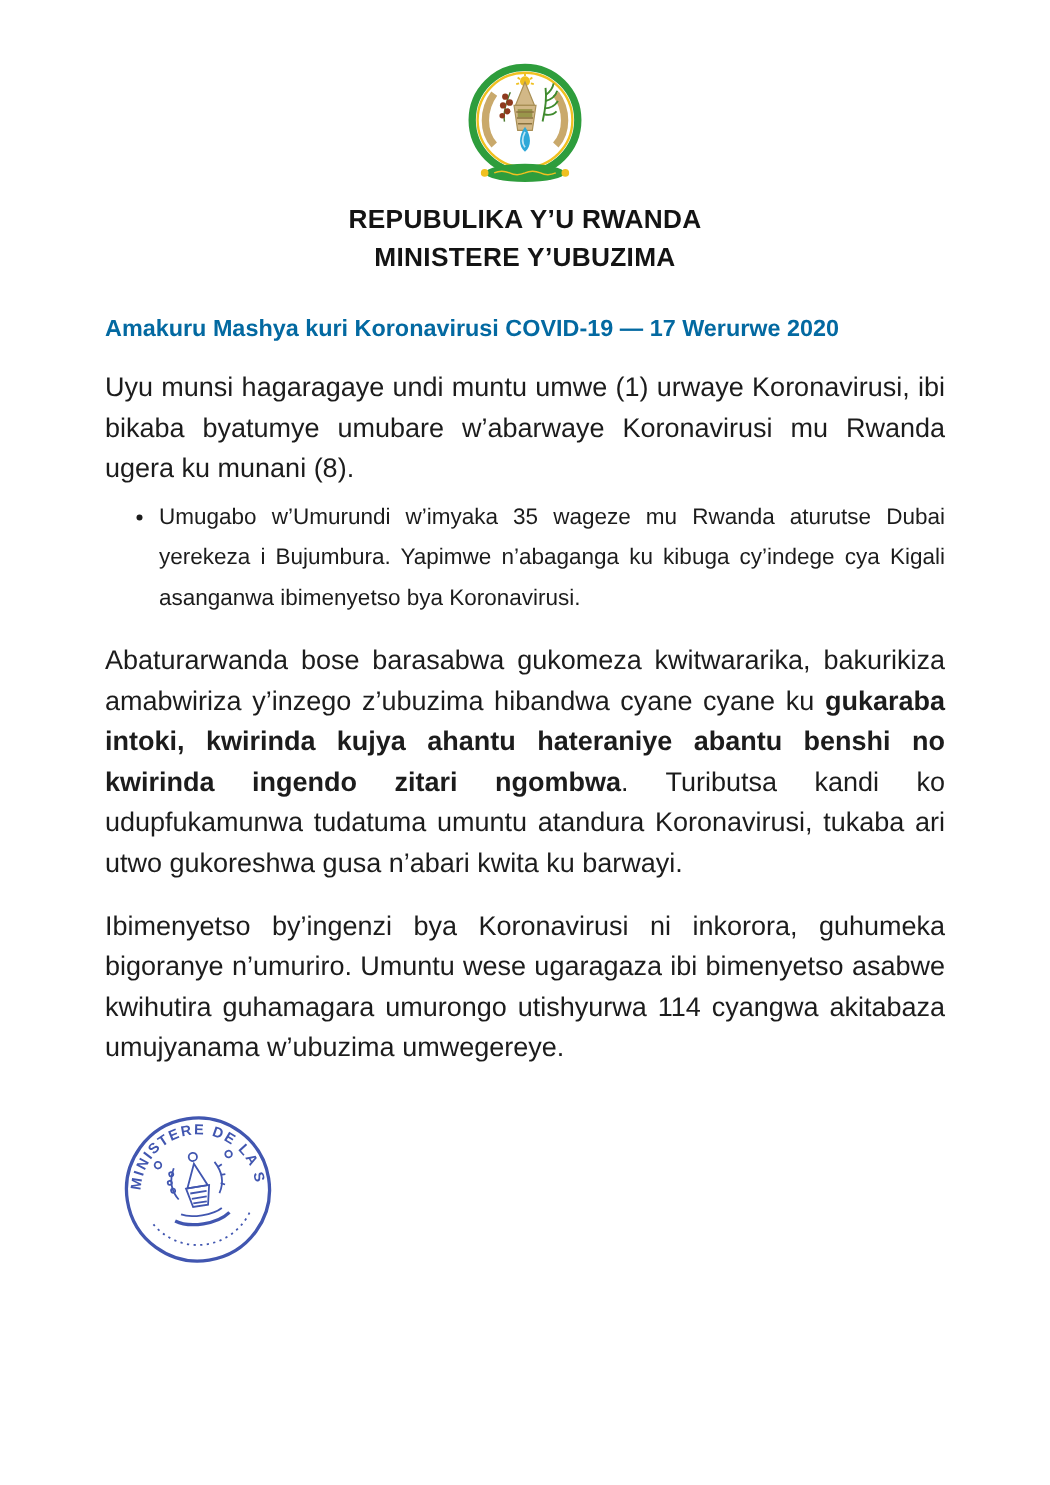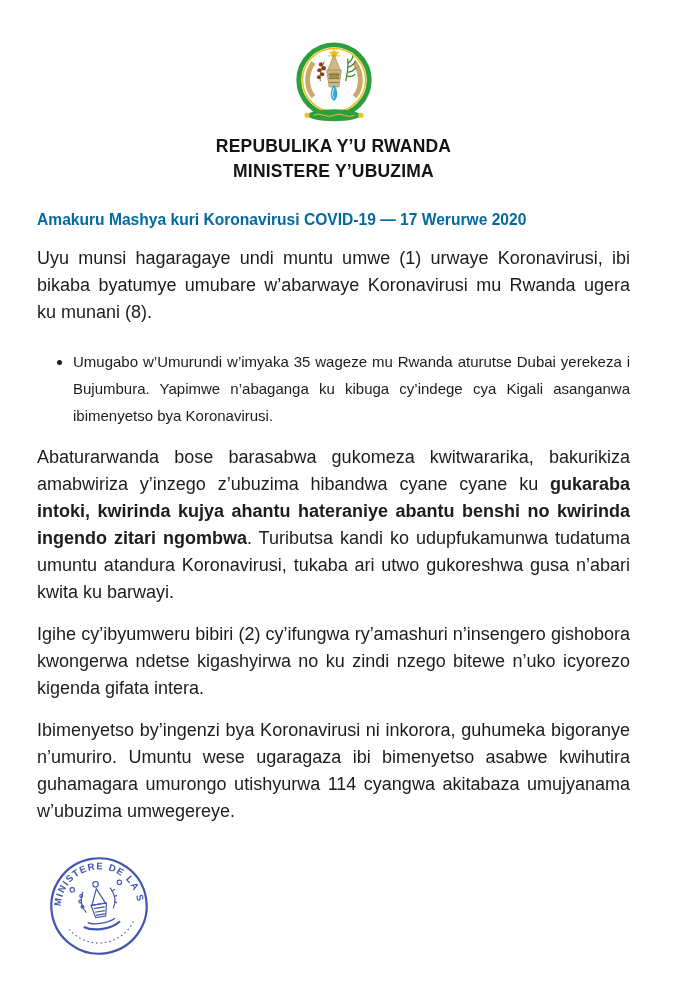--- a/index.html
+++ b/index.html
@@ -15,37 +15,37 @@
   }
   *{margin:0;padding:0;box-sizing:border-box;}
   html,body{background:#ffffff;}
   body{
     width:700px;height:990px;
     font-family:"Liberation Sans", sans-serif;
     color:var(--text);
     overflow:hidden;
     position:relative;
   }
-  .page{width:700px;height:810px;padding:38px 70px 0 37px;}
+  .page{width:700px;height:810px;padding:38px 70px 0 70px;}
   .emblem-wrap{width:100%;display:flex;justify-content:center;}
   .header-block{text-align:center;margin-top:6px;}
   .header-line{
     font-size:17.5px;font-weight:700;color:#141414;
     line-height:25px;letter-spacing:0.2px;
   }
   .doc-title{
     font-size:15.6px;font-weight:700;color:#0369a1;
     margin-top:25px;line-height:21px;
   }
   .body-text p{
     font-size:18px;line-height:27px;
     text-align:justify;margin-top:15px;
   }
   .body-text ul{
-    margin-top:22px;margin-left:20px;padding-left:16px;
+    margin-top:5px;margin-left:20px;padding-left:16px;
   }
   .body-text li{
     font-size:15px;line-height:27px;text-align:justify;
   }
   .bold-inline{font-weight:700;}
   .stamp-wrap{
     margin-top:26px;margin-left:6px;width:112px;height:110px;
     transform:rotate(-9deg);
   }
   svg text{font-family:"Liberation Sans", sans-serif;}
@@ -115,21 +115,20 @@
   <div class="body-text">
     <p>Uyu munsi hagaragaye undi muntu umwe (1) urwaye Koronavirusi, ibi bikaba byatumye umubare w’abarwaye Koronavirusi mu Rwanda ugera ku munani (8).</p>
 
     <ul>
       <li>Umugabo w’Umurundi w’imyaka 35 wageze mu Rwanda aturutse Dubai yerekeza i Bujumbura. Yapimwe n’abaganga ku kibuga cy’indege cya Kigali asanganwa ibimenyetso bya Koronavirusi.</li>
     </ul>
 
 
     <p><span>Abaturarwanda bose barasabwa gukomeza kwitwararika, bakurikiza amabwiriza y’inzego z’ubuzima hibandwa cyane cyane ku </span><span class="bold-inline">gukaraba intoki, kwirinda kujya ahantu hateraniye abantu benshi no kwirinda ingendo zitari ngombwa</span><span>. Tuributsa kandi ko udupfukamunwa tudatuma umuntu atandura Koronavirusi, tukaba ari utwo gukoreshwa gusa n’abari kwita ku barwayi.</span></p>
 
-    <p>Igihe cy’ibyumweru bibiri (2) cy’ifungwa ry’amashuri n’insengero gishobora kwongerwa ndetse kigashyirwa no ku zindi nzego bitewe n’uko icyorezo kigenda gifata intera.</p>
 
     <p>Ibimenyetso by’ingenzi bya Koronavirusi ni inkorora, guhumeka bigoranye n’umuriro. Umuntu wese ugaragaza ibi bimenyetso asabwe kwihutira guhamagara umurongo utishyurwa 114 cyangwa akitabaza umujyanama w’ubuzima umwegereye.</p>
   </div>
 
   <div class="stamp-wrap">
     <svg width="112" height="110" viewBox="0 0 120 120" aria-hidden="true">
       <g stroke="var(--stamp)" fill="none" stroke-width="2.4">
         <circle cx="60" cy="60" r="52"></circle>
       </g>
       <path id="stampArc" d="M 18,62 A 42,42 0 0 1 102,62" fill="none"></path>

